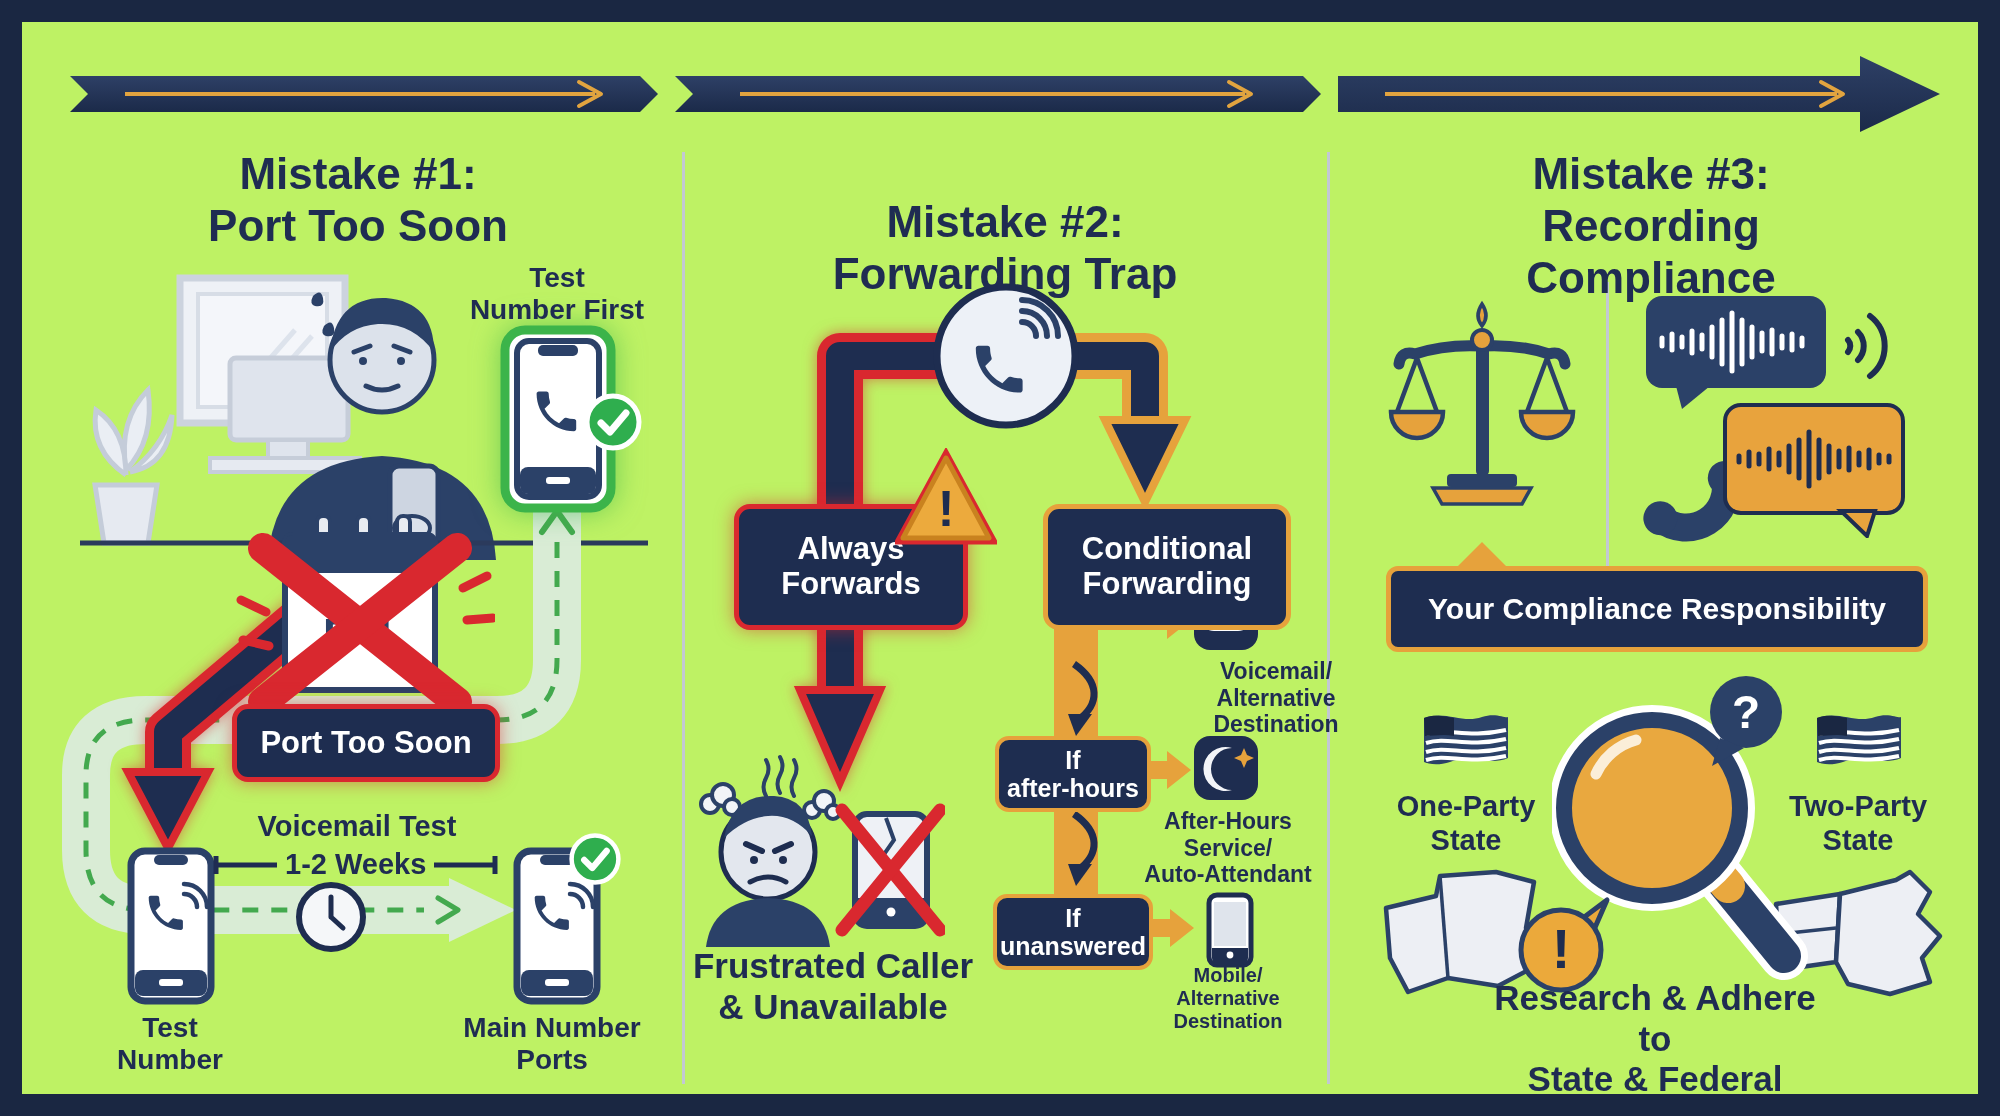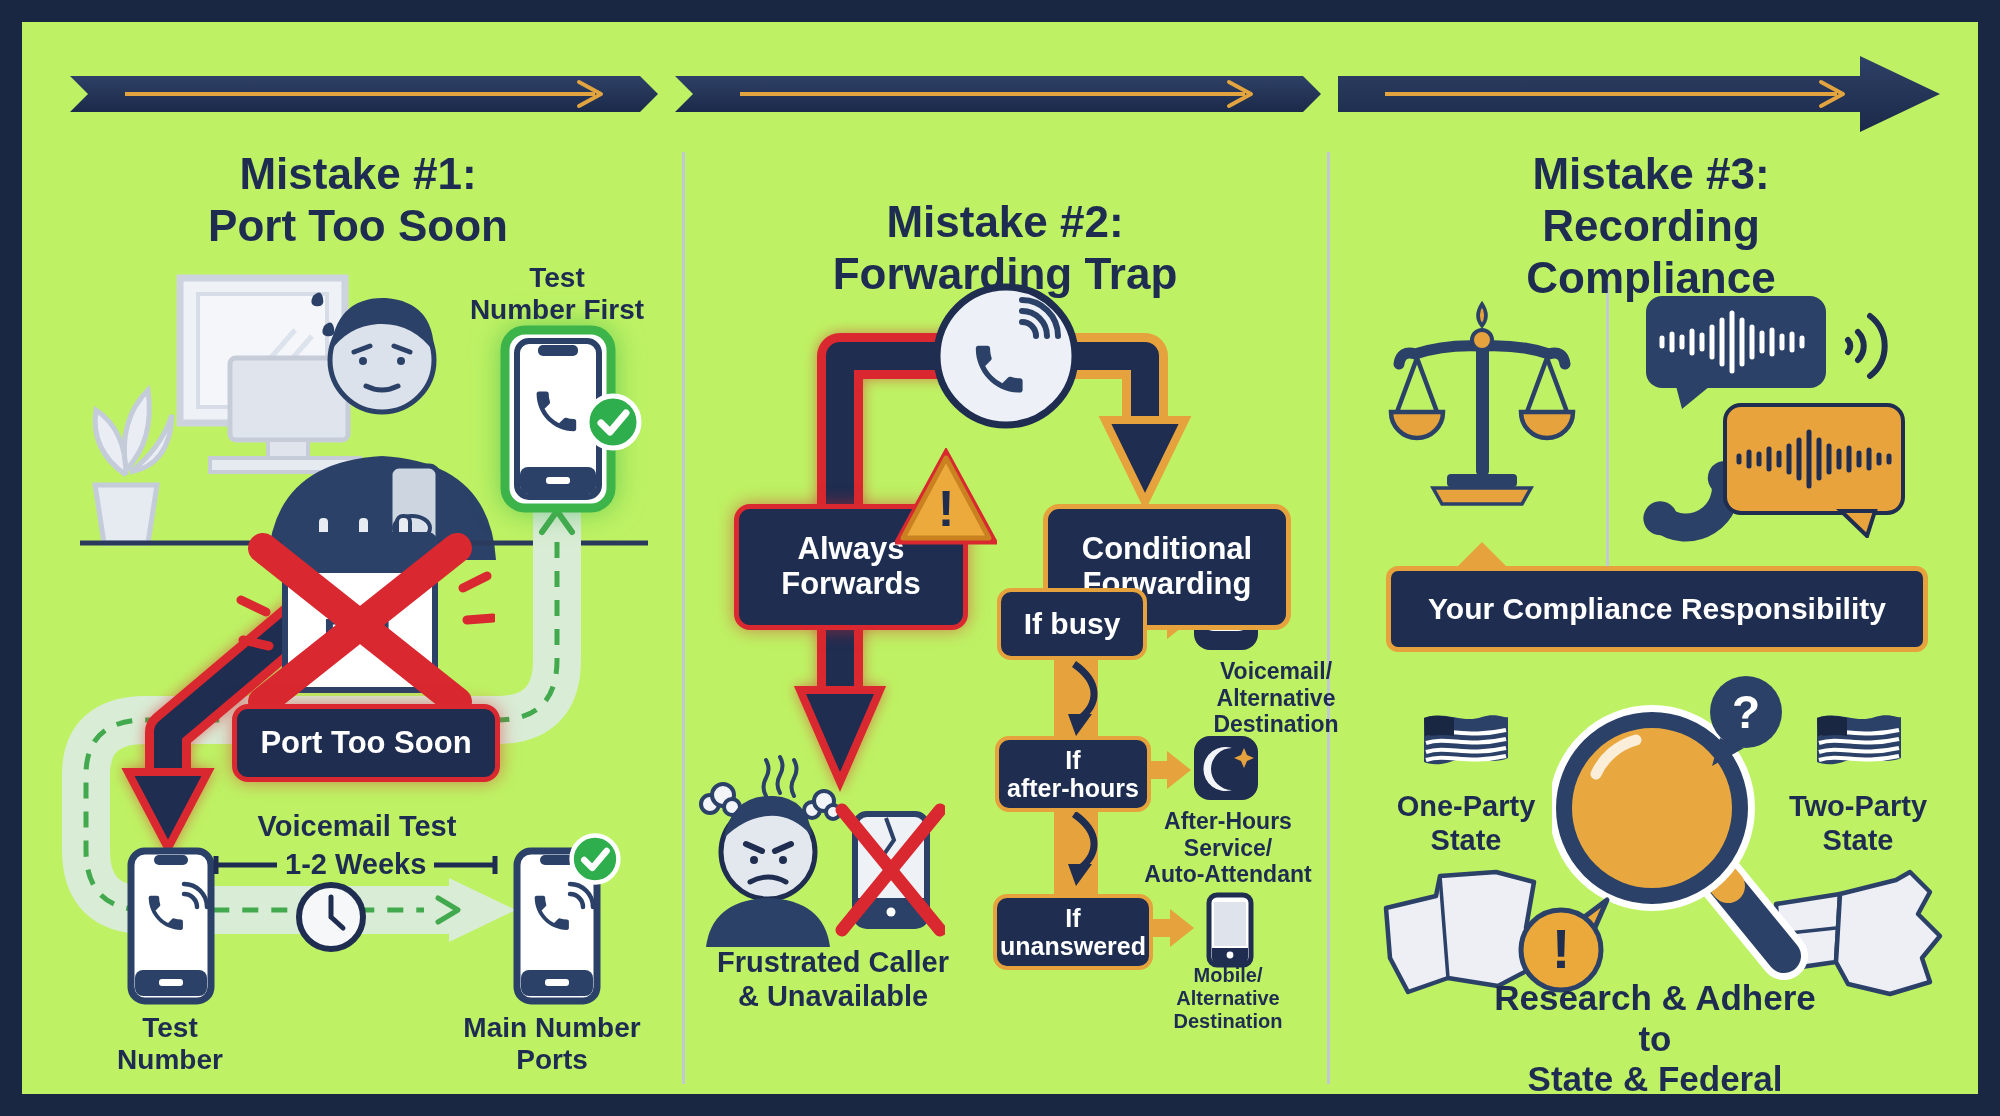--- a/index.html
+++ b/index.html
@@ -217,21 +217,20 @@
   <svg class="abs" style="left:1040px;top:612px;z-index:5" width="130" height="350" viewBox="0 0 130 350">
     <rect x="14" y="0" width="44" height="342" fill="#e6a23c"></rect>
     <g stroke="#1e2d50" stroke-width="7" fill="none">
       <path d="M34,52 C60,70 60,92 38,108"></path>
         <polygon points="28,102 52,102 36,124" fill="#1e2d50" stroke="none"></polygon>
       <path d="M34,202 C60,220 60,242 38,258"></path>
         <polygon points="28,252 52,252 36,274" fill="#1e2d50" stroke="none"></polygon>
     </g>
   </svg>
 
-  <div class="navy-box gold-border4" style="left:997px;top:588px;width:142px;height:64px;font-size:30px;border-radius:14px;">If busy</div>
   <div class="navy-box gold-border4" style="left:995px;top:736px;width:148px;height:68px;font-size:25px;border-radius:14px;">If
 after-hours</div>
   <div class="navy-box gold-border4" style="left:993px;top:894px;width:152px;height:68px;font-size:25px;border-radius:14px;">If
 unanswered</div>
 
   <svg class="abs" style="left:1139px;top:598px;z-index:6" width="56" height="44" viewBox="0 0 56 44">
       <polygon points="0,13 28,13 28,3 52,22 28,41 28,31 0,31" fill="#e6a23c"></polygon>
     </svg>
   <svg class="abs" style="left:1139px;top:748px;z-index:6" width="56" height="44" viewBox="0 0 56 44">
       <polygon points="0,13 28,13 28,3 52,22 28,41 28,31 0,31" fill="#e6a23c"></polygon>
@@ -293,21 +292,21 @@
       <rect x="165" y="62" width="72" height="112" rx="12" fill="#eef1f6" stroke="#2b4168" stroke-width="6"></rect>
       <path d="M196,66 l8,22 -14,20 10,16" stroke="#2b4168" stroke-width="4" fill="none"></path>
       <path d="M168,146 h66 v16 a12,12 0 0 1 -12,12 h-42 a12,12 0 0 1 -12,-12 Z" fill="#2b4168"></path>
       <circle cx="201" cy="160" r="4.5" fill="#fff"></circle>
       <g stroke="#d9282f" stroke-width="13" stroke-linecap="round">
         <line x1="152" y1="58" x2="250" y2="178"></line>
           <line x1="250" y1="58" x2="152" y2="178"></line>
       </g>
     </g>
   </svg>
-  <div class="lbl" style="left:833px;top:946px;font-size:29px;">Frustrated Caller
+  <div class="lbl" style="left:833px;top:946px;font-size:35px;">Frustrated Caller
 &amp; Unavailable</div>
 
   <div class="lbl title" style="left:1651px;top:148px;">Mistake #3:
 Recording Compliance</div>
 
   <div class="abs" style="left:1606px;top:282px;width:3px;height:285px;background:#c3c9d4;z-index:2;"></div>
 
   <svg class="abs" style="left:1385px;top:292px;z-index:8" width="195" height="230" viewBox="0 0 195 230">
     <path d="M14,72 Q16,58 30,62 Q60,52 97,54 Q134,52 164,62 Q178,58 180,72" fill="none" stroke="#2b4168" stroke-width="11" stroke-linecap="round"></path>
     <rect x="91" y="54" width="13" height="130" rx="5" fill="#2b4168"></rect>

